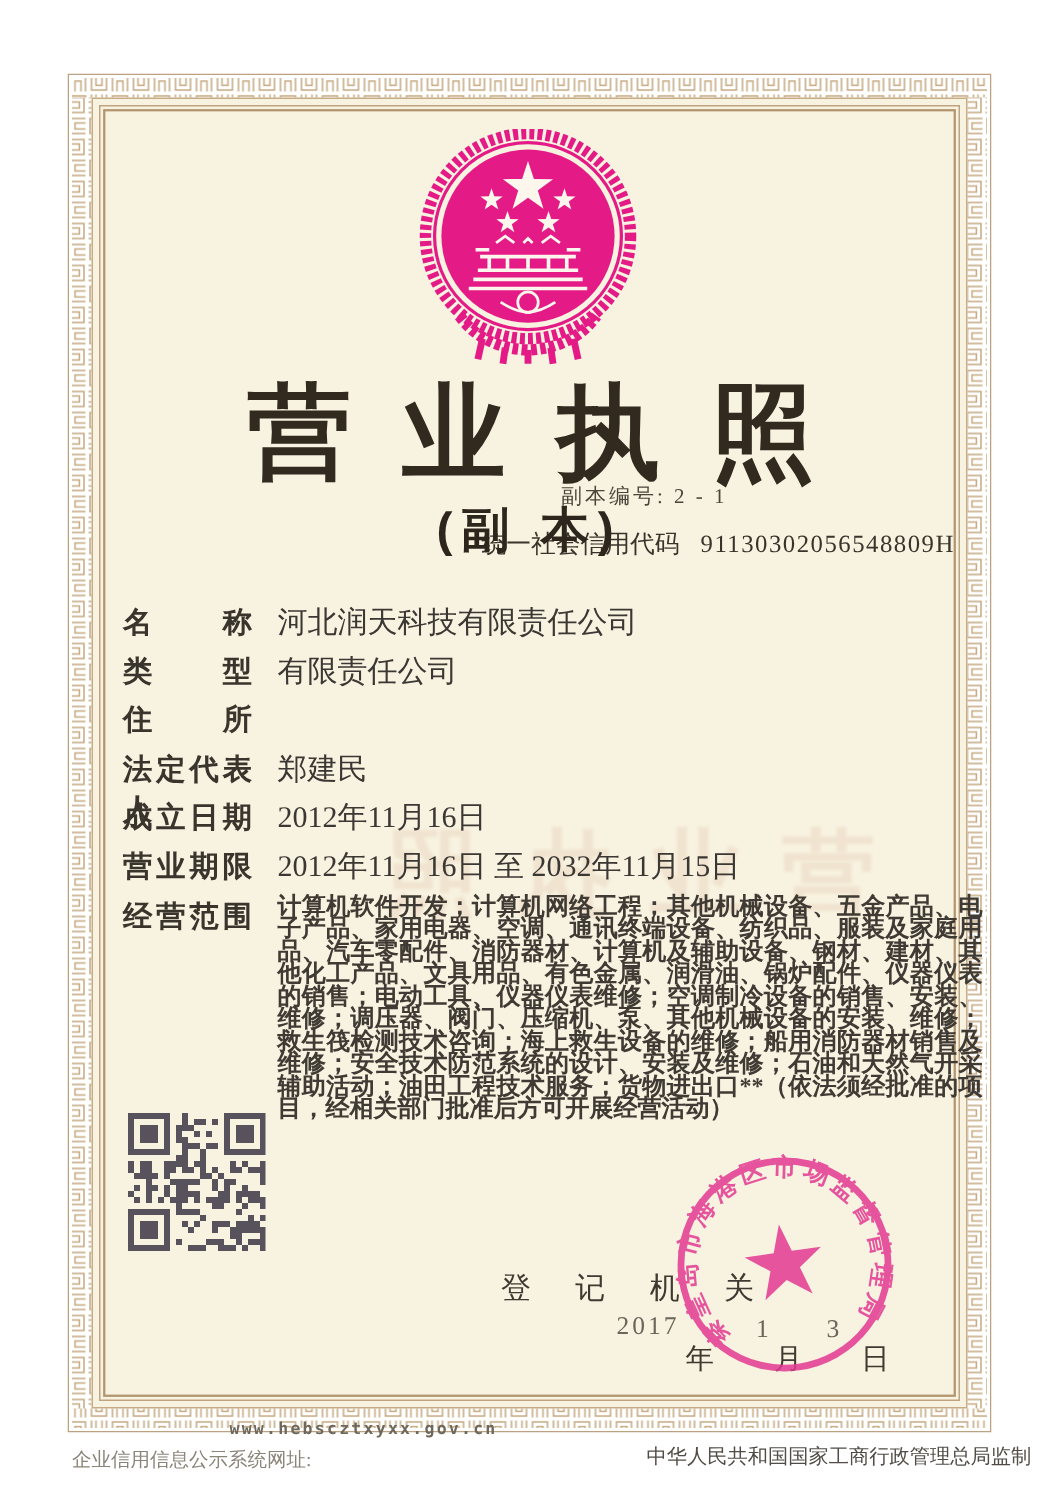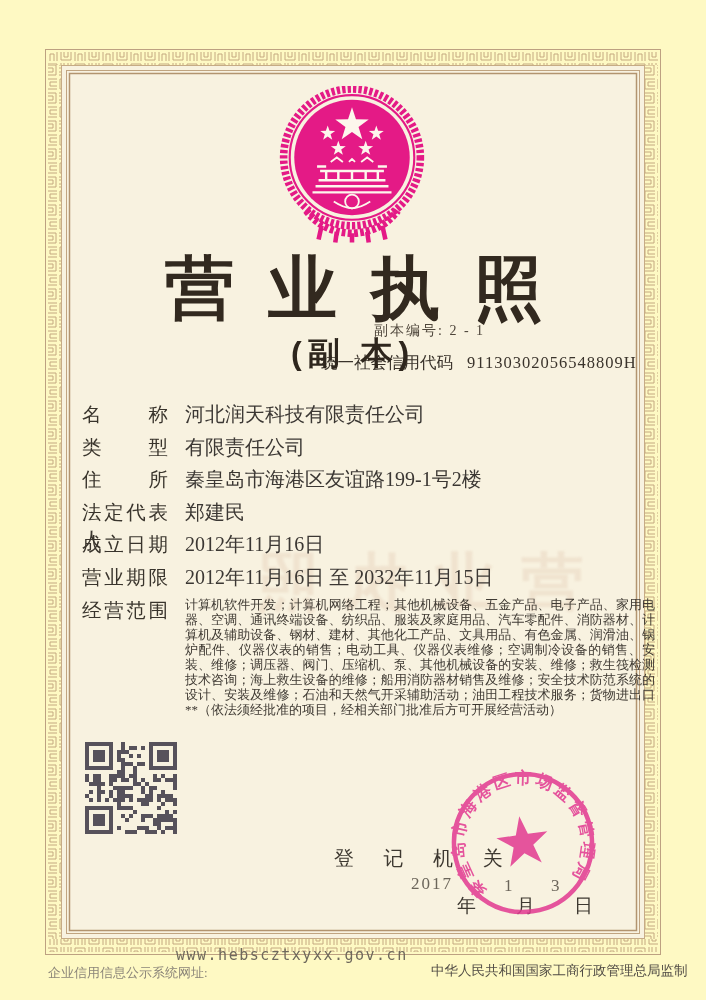--- a/index.html
+++ b/index.html
@@ -1,18 +1,18 @@
 <!DOCTYPE html>
 <html><head>
 <meta charset="utf-8">
 <style>
   html,body{margin:0;padding:0;background:#e8e6df;}
   .page{
     position:relative; width:706px; height:1000px; margin:0 auto;
-    background:#fef9c3; overflow:hidden;
+    background:#ffffff; overflow:hidden;
     font-family:"Liberation Serif", serif; color:#3b3835;
   }
   .abs{position:absolute;}
   
   .frame-svg{left:45px; top:49px;}
   
   .emblem{left:276px; top:86px;}
   
   .title{
     left:46px; top:243px; width:616px; text-align:center;
@@ -36,50 +36,50 @@
     font-family:"Liberation Sans", sans-serif; letter-spacing:26px;
     color:rgba(205,160,135,0.18); transform:scaleX(-1); filter:blur(1px);
     z-index:0; white-space:nowrap;
   }
   
   .fields{left:82px; top:401px; width:575px; z-index:2;}
   .row{display:flex; align-items:flex-start; height:32.6px;}
   .row.last{height:auto;}
   .flabel{
     display:inline-block; width:86px; flex:0 0 86px;
-    font-family:"Liberation Sans", sans-serif; font-weight:400;
+    font-family:"Liberation Sans", sans-serif; font-weight:700;
     font-size:19.5px; color:#39342c;
     text-align:justify; text-align-last:justify;
   }
   .fvalue{margin-left:17px; font-size:20px; color:#3b3733; white-space:nowrap;}
   .fvalue-para{
-    margin-left:17px; width:470px; font-size:13px; line-height:15.1px;
-    text-align:justify; color:#3f3a33; white-space:normal;
+    margin-left:17px; width:470px; font-size:16px; line-height:15.1px;
+    text-align:justify; color:#3f3a33; white-space:normal;font-weight:bold;
   }
   
   .qr{left:85px; top:741px; z-index:2;}
   
   .registry{
     left:334px; top:845px; font-family:"Liberation Sans", sans-serif;
     font-weight:400; font-size:20px; letter-spacing:12px; color:#3e3931; z-index:2;
   }
   .date-num{font-family:"Liberation Serif", serif; color:#6b655a; font-size:17px; z-index:2;}
   .dn-year{left:411px; top:874px; letter-spacing:2px;}
   .dn-month{left:504px; top:876px;}
   .dn-day{left:551px; top:876px;}
   .date-char{font-family:"Liberation Sans", sans-serif; font-size:19px; color:#3e3931; z-index:2;}
   .dc-y{left:457px; top:893px;}
   .dc-m{left:516px; top:893px;}
   .dc-d{left:574px; top:893px;}
   
   .seal{left:449px; top:769px; z-index:4; opacity:0.86; transform:rotate(-8deg);}
   
   .site-url{
-    left:176px; top:946px; font-family:"DejaVu Sans Mono", monospace;
-    font-size:15px; letter-spacing:1.5px; color:#6e685c; z-index:5;
+    left:153px; top:946px; font-family:"DejaVu Sans Mono", monospace;
+    font-size:11px; letter-spacing:1.5px; color:#6e685c; z-index:5;font-weight:bold;
   }
   .footer-left{left:48px; top:964px; font-size:13px; color:#8b8579;}
   .footer-right{left:431px; top:962px; font-size:13.5px; color:#514c45;}
 </style>
 </head>
 <body>
 
 <div class="page">
 
   <svg class="abs frame-svg" width="616" height="906" viewBox="0 0 616 906">
@@ -145,21 +145,20 @@
     <div class="row">
       <span class="flabel">名称</span>
       <span class="fvalue">河北润天科技有限责任公司</span>
     </div>
     <div class="row">
       <span class="flabel">类型</span>
       <span class="fvalue">有限责任公司</span>
     </div>
     <div class="row">
       <span class="flabel">住所</span>
-      <span class="fvalue">秦皇岛市海港区友谊路199-1号2楼</span>
     </div>
     <div class="row">
       <span class="flabel">法定代表人</span>
       <span class="fvalue">郑建民</span>
     </div>
     <div class="row">
       <span class="flabel">成立日期</span>
       <span class="fvalue">2012年11月16日</span>
     </div>
     <div class="row">

